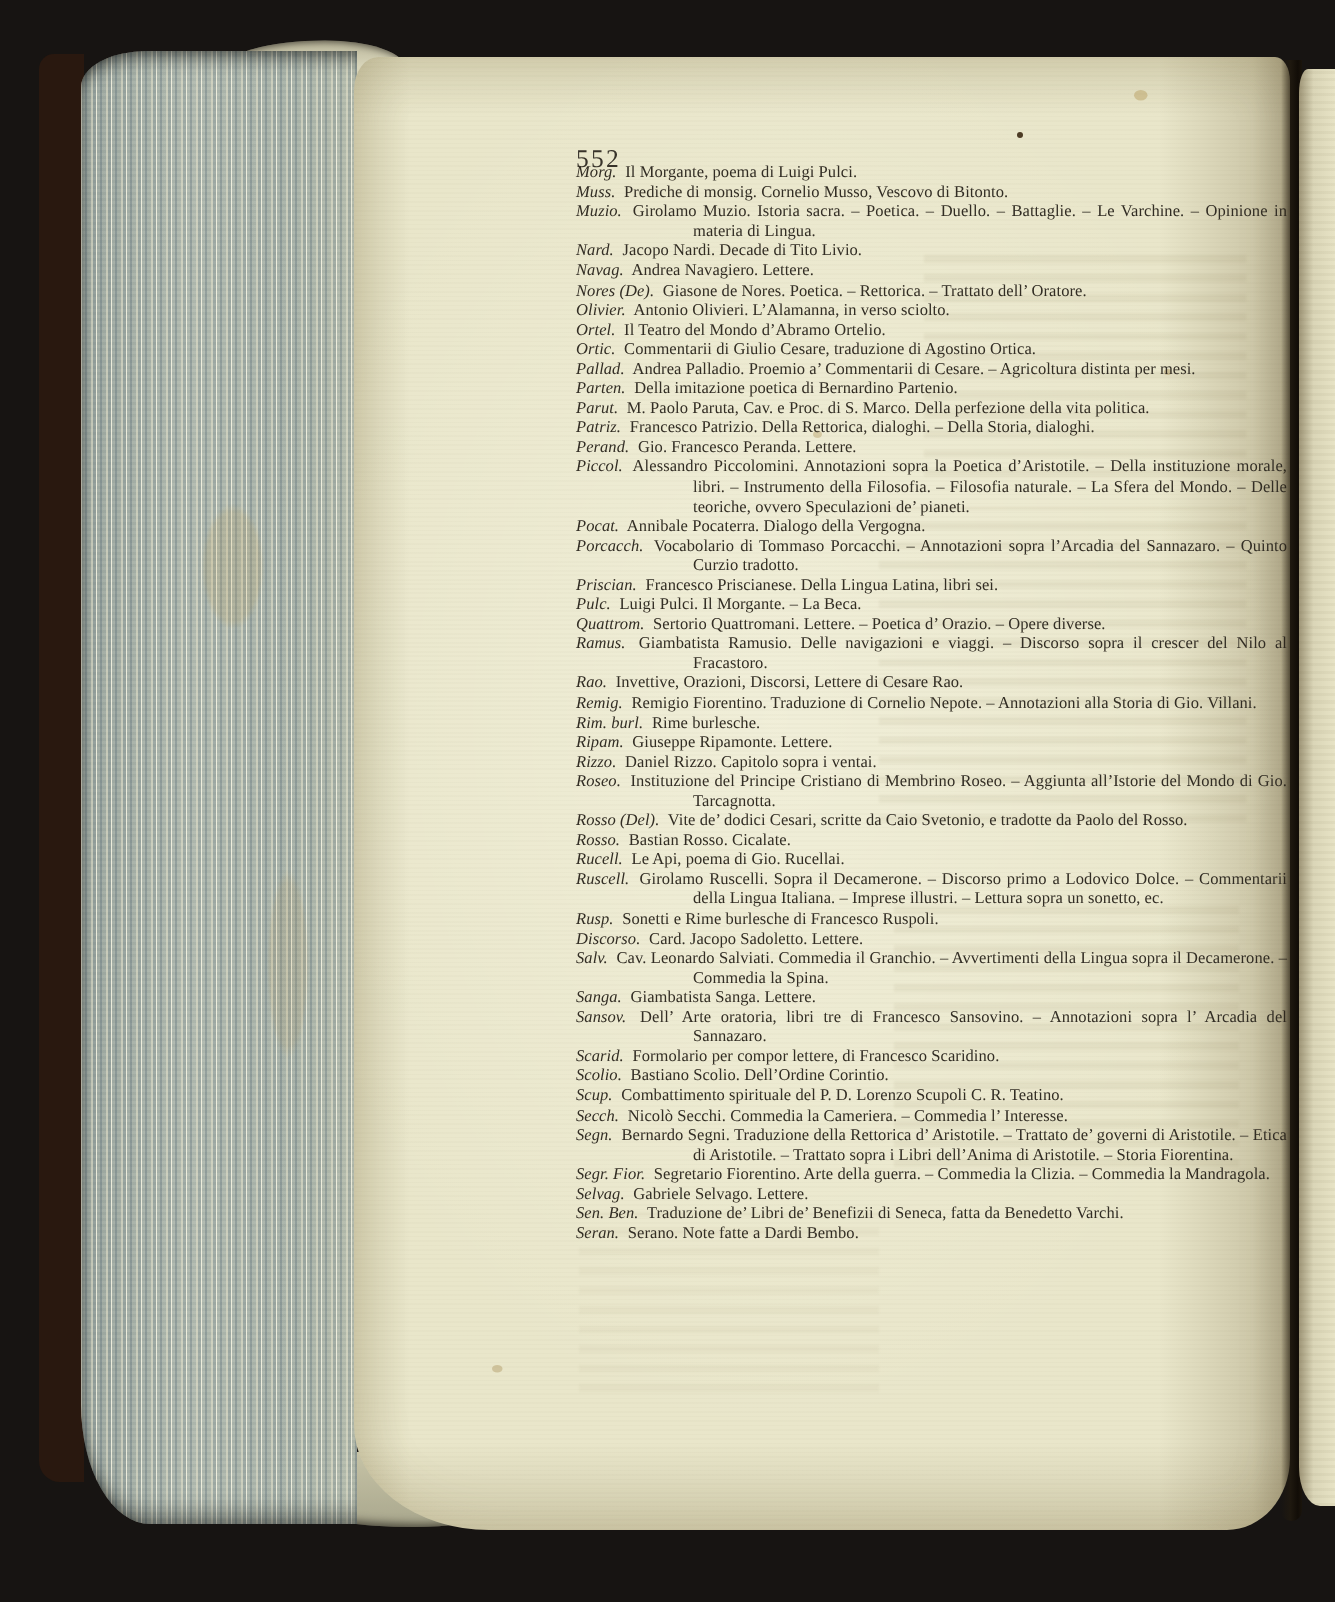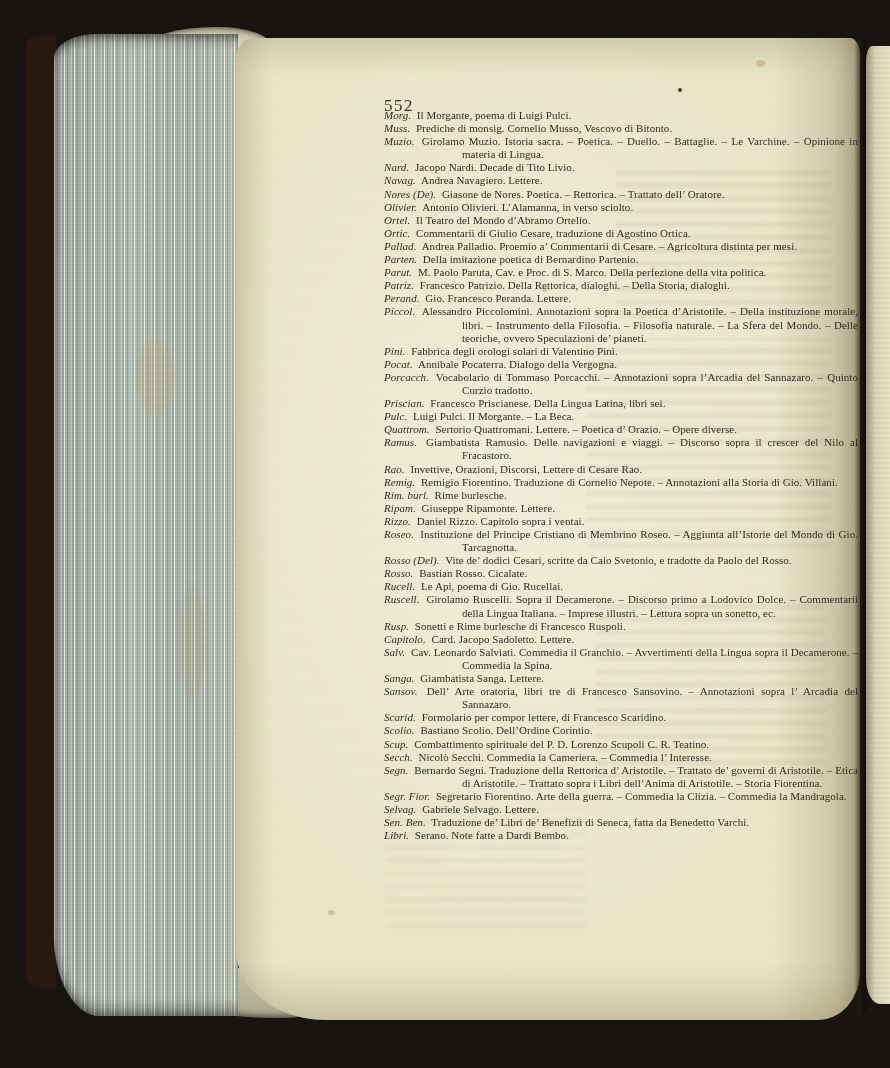--- a/index.html
+++ b/index.html
@@ -183,23 +183,20 @@
   </p>
 
   <p class="entry">
     <i class="abbr">Perand.</i><span class="etext"> Gio. Francesco Peranda. Lettere.</span>
   </p>
 
   <p class="entry">
     <i class="abbr">Piccol.</i><span class="etext"> Alessandro Piccolomini. Annotazioni sopra la Poetica d’Aristotile. – Della instituzione morale, libri. – Instrumento della Filosofia. – Filosofia naturale. – La Sfera del Mondo. – Delle teoriche, ovvero Speculazioni de’ pianeti.</span>
   </p>
 
-  <p class="entry">
-    <i class="abbr">Pini.</i><span class="etext"> Fabbrica degli orologi solari di Valentino Pini.</span>
-  </p>
 
   <p class="entry">
     <i class="abbr">Pocat.</i><span class="etext"> Annibale Pocaterra. Dialogo della Vergogna.</span>
   </p>
 
   <p class="entry">
     <i class="abbr">Porcacch.</i><span class="etext"> Vocabolario di Tommaso Porcacchi. – Annotazioni sopra l’Arcadia del Sannazaro. – Quinto Curzio tradotto.</span>
   </p>
 
   <p class="entry">
@@ -256,21 +253,21 @@
 
   <p class="entry">
     <i class="abbr">Ruscell.</i><span class="etext"> Girolamo Ruscelli. Sopra il Decamerone. – Discorso primo a Lodovico Dolce. – Commentarii della Lingua Italiana. – Imprese illustri. – Lettura sopra un sonetto, ec.</span>
   </p>
 
   <p class="entry">
     <i class="abbr">Rusp.</i><span class="etext"> Sonetti e Rime burlesche di Francesco Ruspoli.</span>
   </p>
 
   <p class="entry">
-    <i class="abbr">Capitolo.</i><span class="etext"> Card. Jacopo Sadoletto. Lettere.</span>
+    <i class="abbr">Discorso.</i><span class="etext"> Card. Jacopo Sadoletto. Lettere.</span>
   </p>
 
   <p class="entry">
     <i class="abbr">Salv.</i><span class="etext"> Cav. Leonardo Salviati. Commedia il Granchio. – Avvertimenti della Lingua sopra il Decamerone. – Commedia la Spina.</span>
   </p>
 
   <p class="entry">
     <i class="abbr">Sanga.</i><span class="etext"> Giambatista Sanga. Lettere.</span>
   </p>
 
@@ -304,21 +301,21 @@
 
   <p class="entry">
     <i class="abbr">Selvag.</i><span class="etext"> Gabriele Selvago. Lettere.</span>
   </p>
 
   <p class="entry">
     <i class="abbr">Sen. Ben.</i><span class="etext"> Traduzione de’ Libri de’ Benefizii di Seneca, fatta da Benedetto Varchi.</span>
   </p>
 
   <p class="entry">
-    <i class="abbr">Libri.</i><span class="etext"> Serano. Note fatte a Dardi Bembo.</span>
+    <i class="abbr">Seran.</i><span class="etext"> Serano. Note fatte a Dardi Bembo.</span>
   </p>
 
 </div>
   </div>
 
   <div class="gutter"></div>
   <div class="sliver"></div>
 </div>
 
 </body></html>

